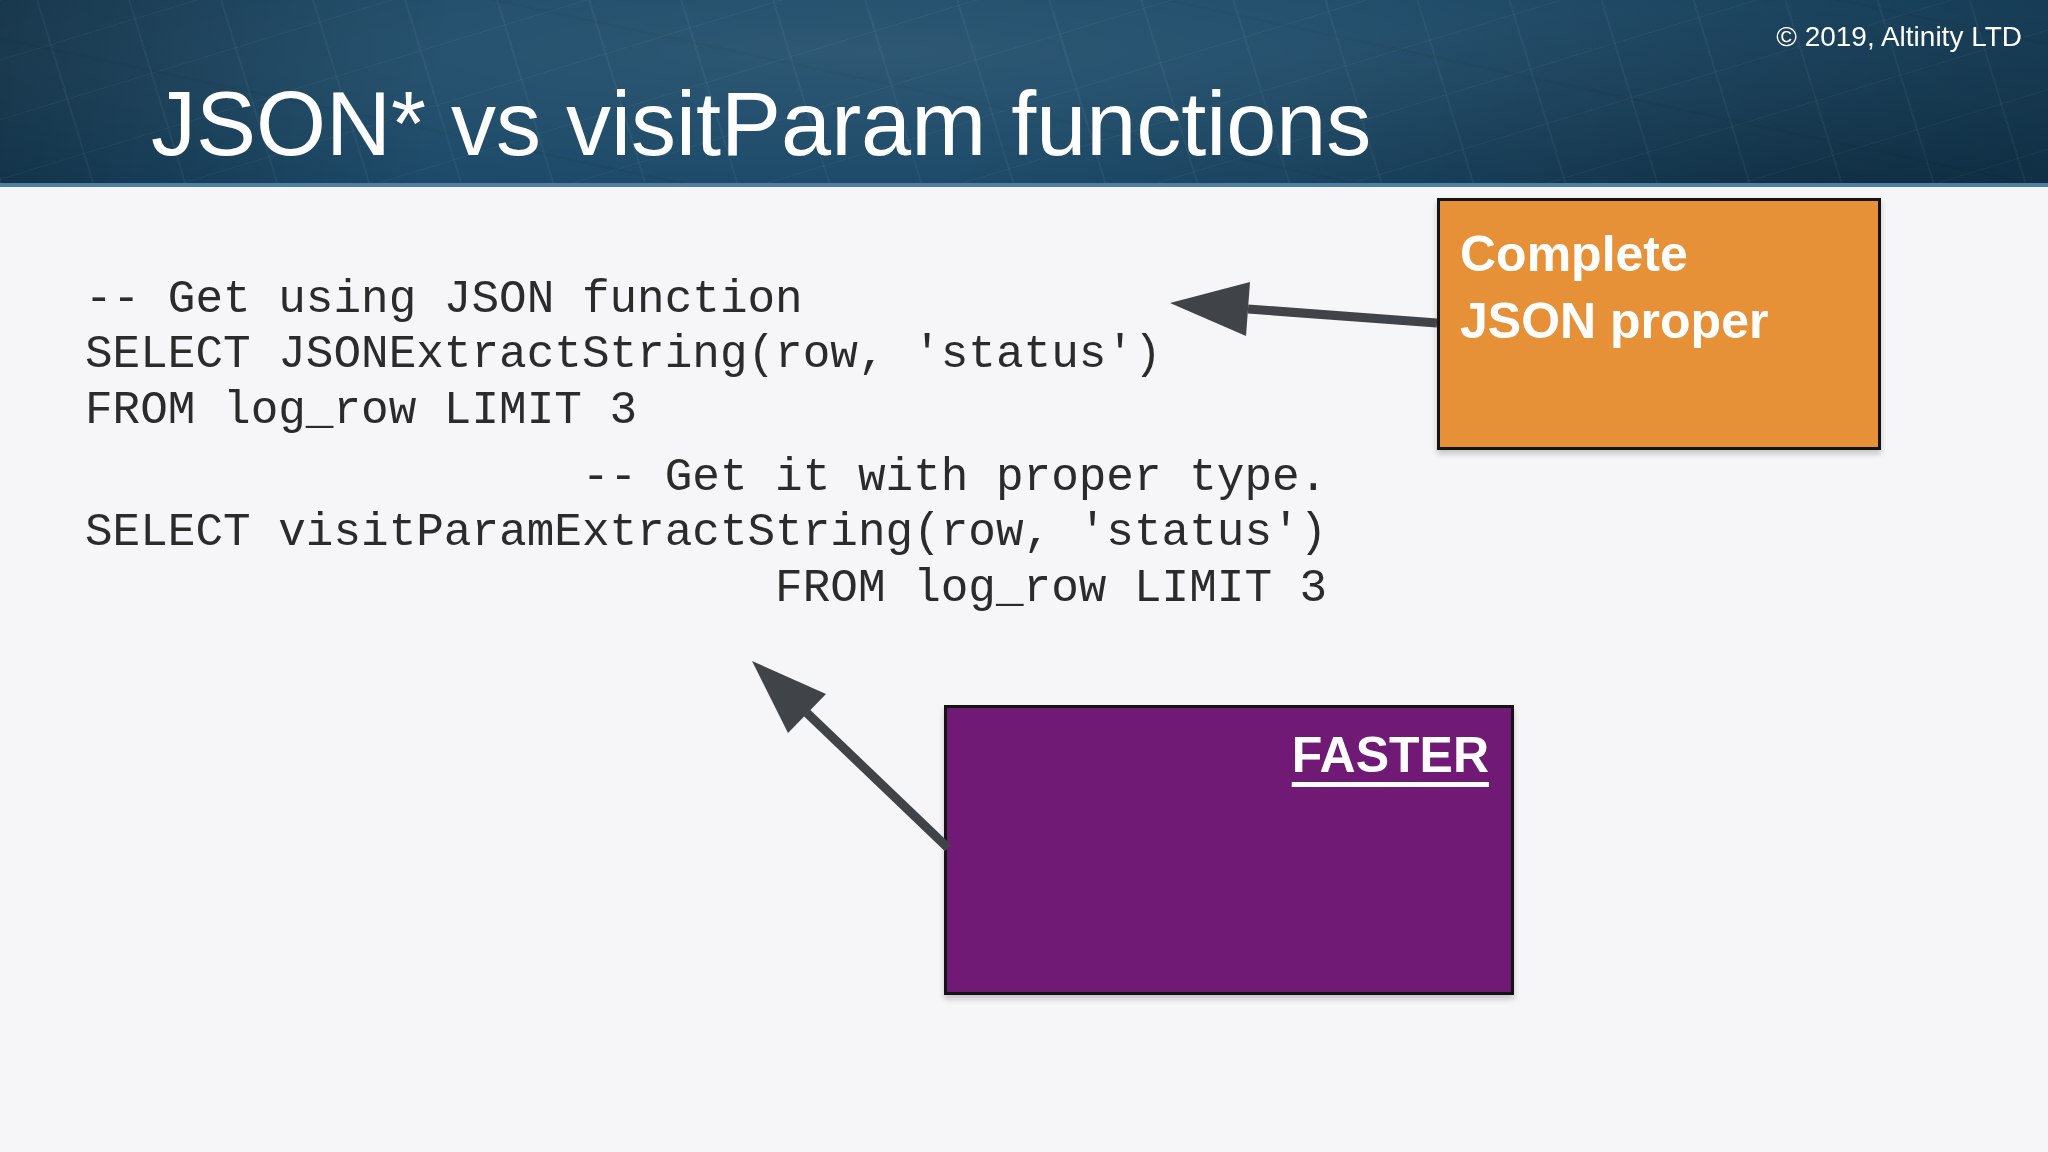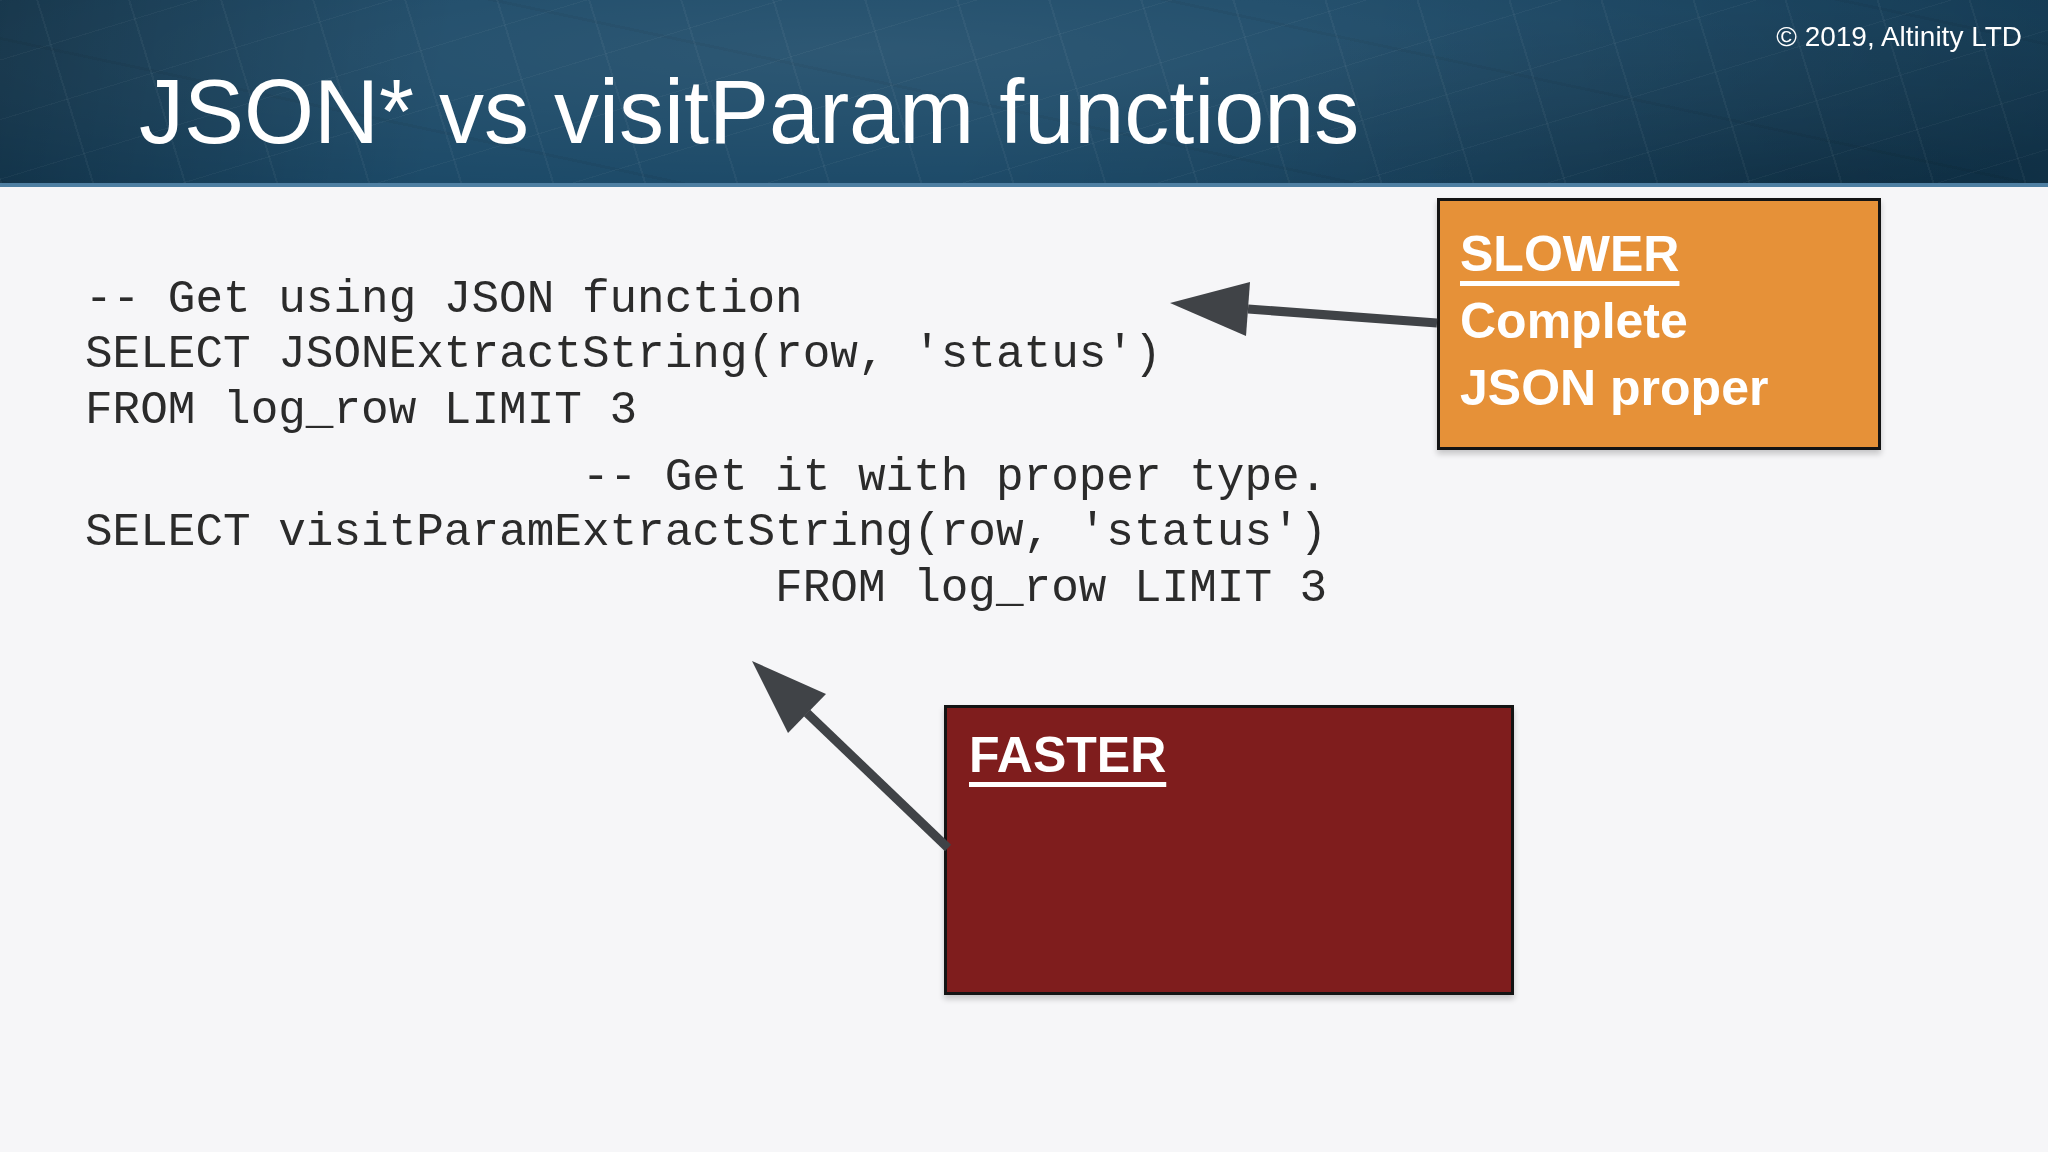--- a/index.html
+++ b/index.html
@@ -29,21 +29,21 @@
       repeating-linear-gradient(73deg, rgba(255,255,255,0.04) 0 2px, rgba(255,255,255,0) 2px 88px),
       repeating-linear-gradient(163deg, rgba(255,255,255,0.035) 0 1px, rgba(255,255,255,0) 1px 57px),
       repeating-linear-gradient(12deg, rgba(0,0,0,0.05) 0 3px, rgba(0,0,0,0) 3px 140px),
       linear-gradient(100deg, rgba(0,0,0,0.30), rgba(0,0,0,0) 22%, rgba(0,0,0,0) 62%, rgba(0,0,0,0.18)),
       radial-gradient(70% 160% at 88% 100%, rgba(0,0,0,0.22), rgba(0,0,0,0) 60%);
   }
   .page-title {
     position: absolute;
     left: 138px;
     top: 66px;
-    margin: 1px;
+    margin: 13px;
     font-size: 90px;
     line-height: 1.0;
     font-weight: 400;
     letter-spacing: 0;
     white-space: nowrap;
   }
   .copyright {
     position: absolute;
     top: 20px;
     right: 26px;
@@ -118,26 +118,25 @@
 
   <pre class="code code-1" style="color: rgb(43, 43, 43);">-- Get using JSON function
 SELECT JSONExtractString(row, 'status')
 FROM log_row LIMIT 3</pre>
 
   <pre class="code code-2" style="color: rgb(43, 43, 43); text-align: right;">-- Get it with proper type.
 SELECT visitParamExtractString(row, 'status')
 FROM log_row LIMIT 3</pre>
 
   <div class="callout callout-slower" style="background-color: rgb(230, 145, 56); border-color: rgb(20, 20, 20); color: rgb(255, 255, 255);">
-    <div class="callout-heading">SLOWER</div>
     <div class="callout-body">Complete
 JSON proper</div>
   </div>
 
-  <div class="callout callout-faster" style="background-color: #7f1d1d; border-color: rgb(20, 20, 20); color: rgb(255, 255, 255);">
+  <div class="callout callout-faster" style="background-color: #701a75; border-color: rgb(20, 20, 20); color: rgb(255, 255, 255); text-align: right;">
     <div class="callout-heading">FASTER</div>
   </div>
 
   <svg class="arrows" viewBox="0 0 2048 1152">
     <g>
       <line x1="1437" y1="323" x2="1248" y2="309" stroke-width="9" stroke="#404347"></line>
       <polygon points="1170,303 1250,282 1246,336" fill="#404347"></polygon>
     </g>
     <g>
       <line x1="948" y1="848" x2="807" y2="713" stroke-width="9" stroke="#404347"></line>

